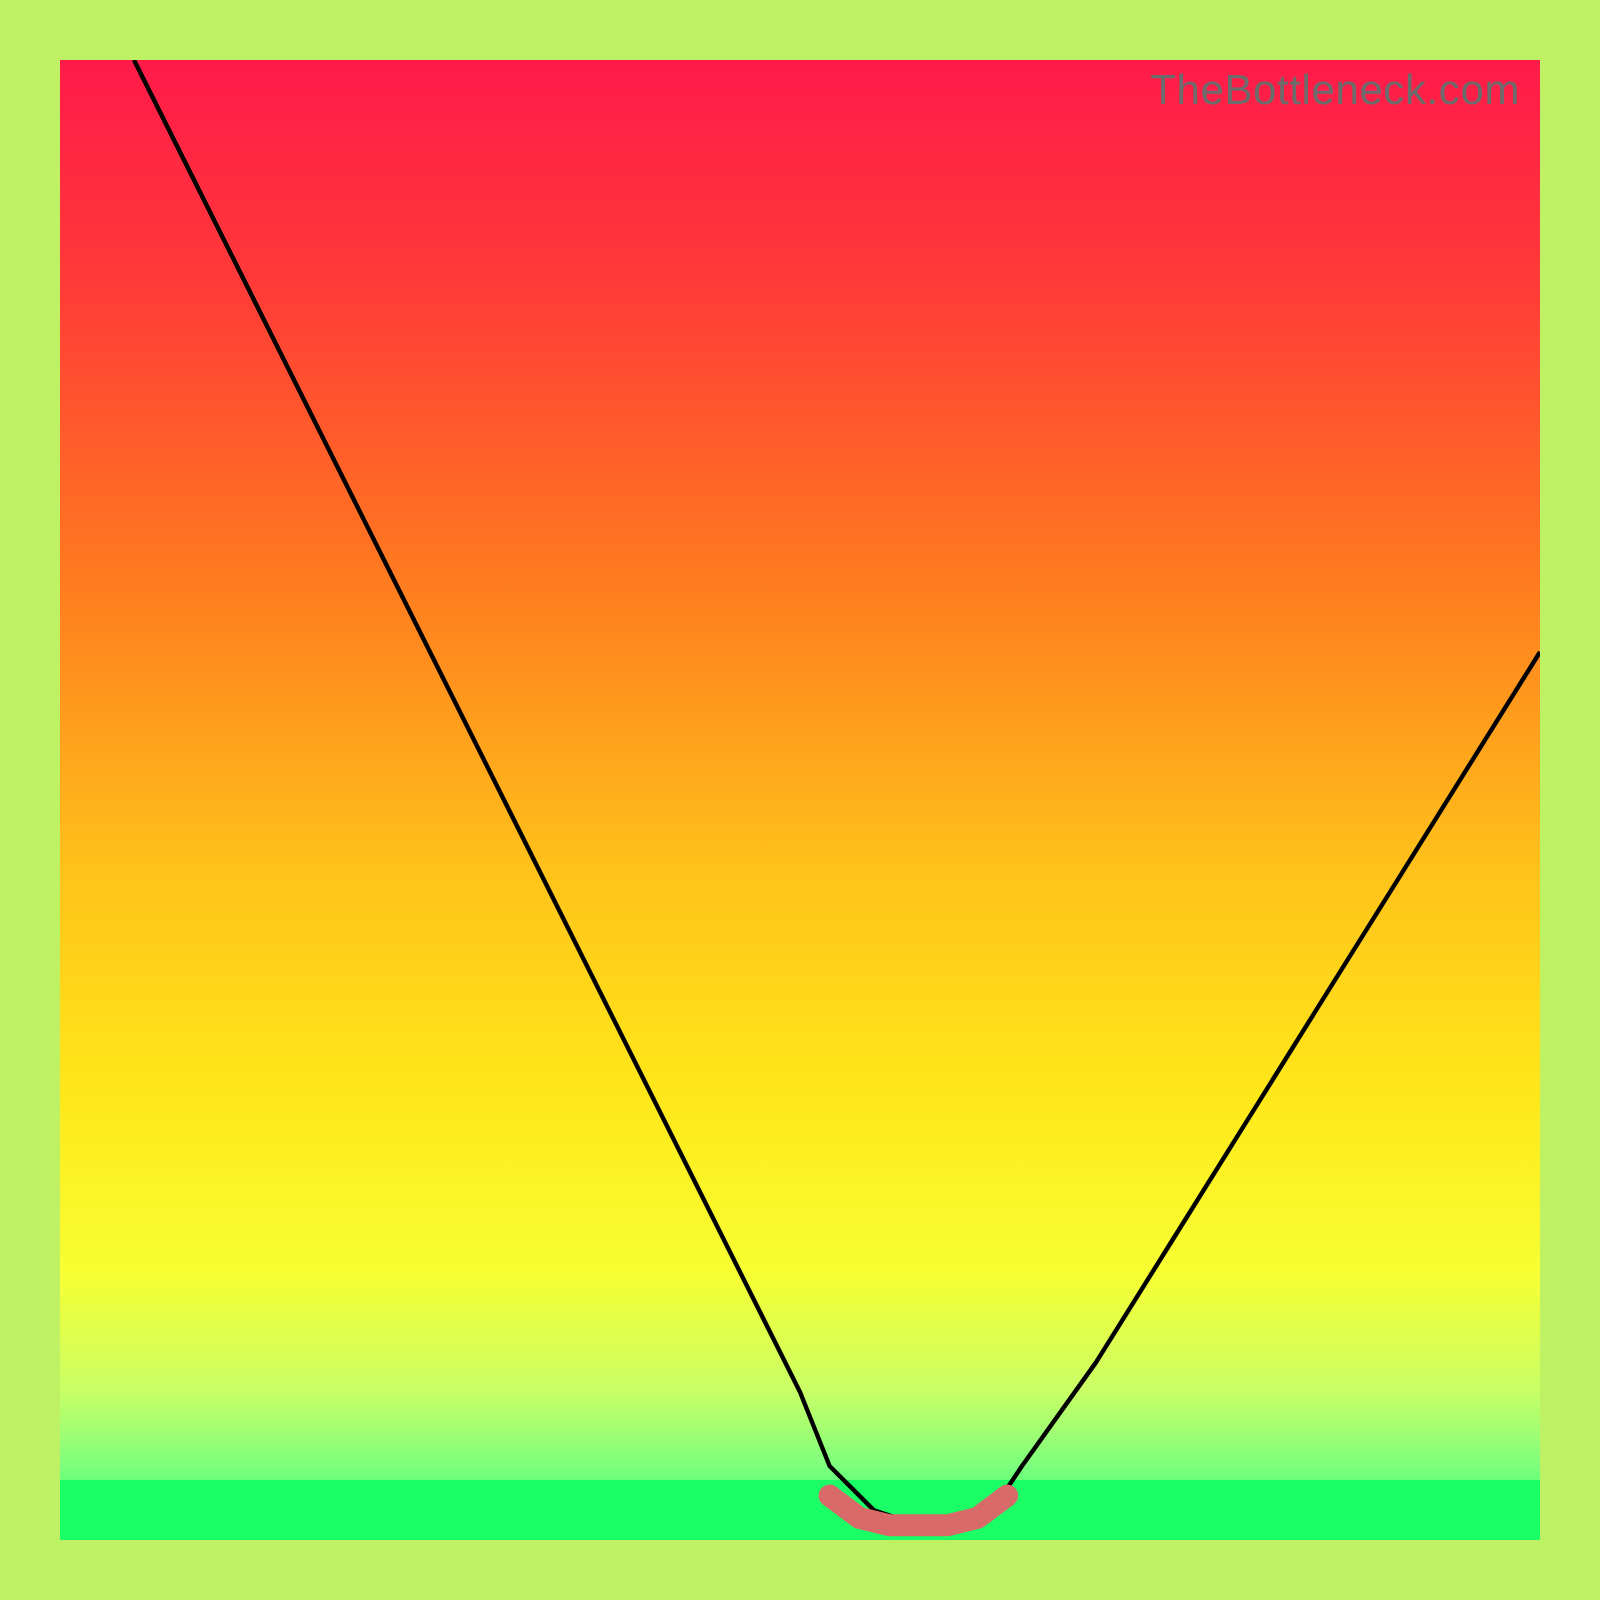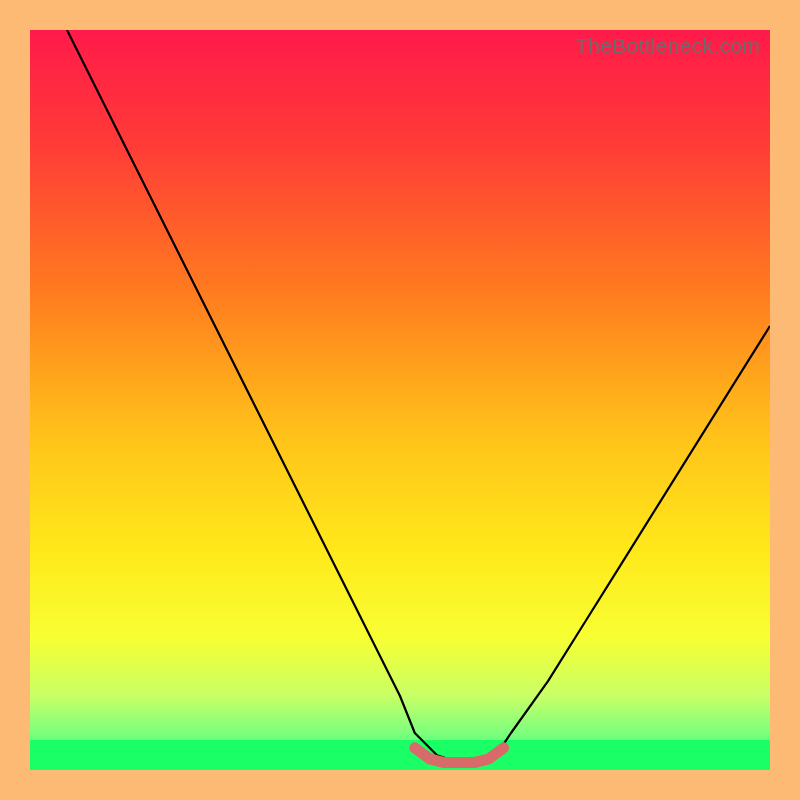--- a/index.html
+++ b/index.html
@@ -8,21 +8,21 @@
     width: 800px;
     height: 800px;
     background: #000;
     overflow: hidden;
     font-family: Arial, Helvetica, sans-serif;
   }
   .stage {
     position: relative;
     width: 800px;
     height: 800px;
-    background: #fdba74;
+    background: #bef264;
   }
   .plot {
     position: absolute;
     left: 30px;
     top: 30px;
     width: 740px;
     height: 740px;
     overflow: hidden;
   }
   .gradient-fill {

